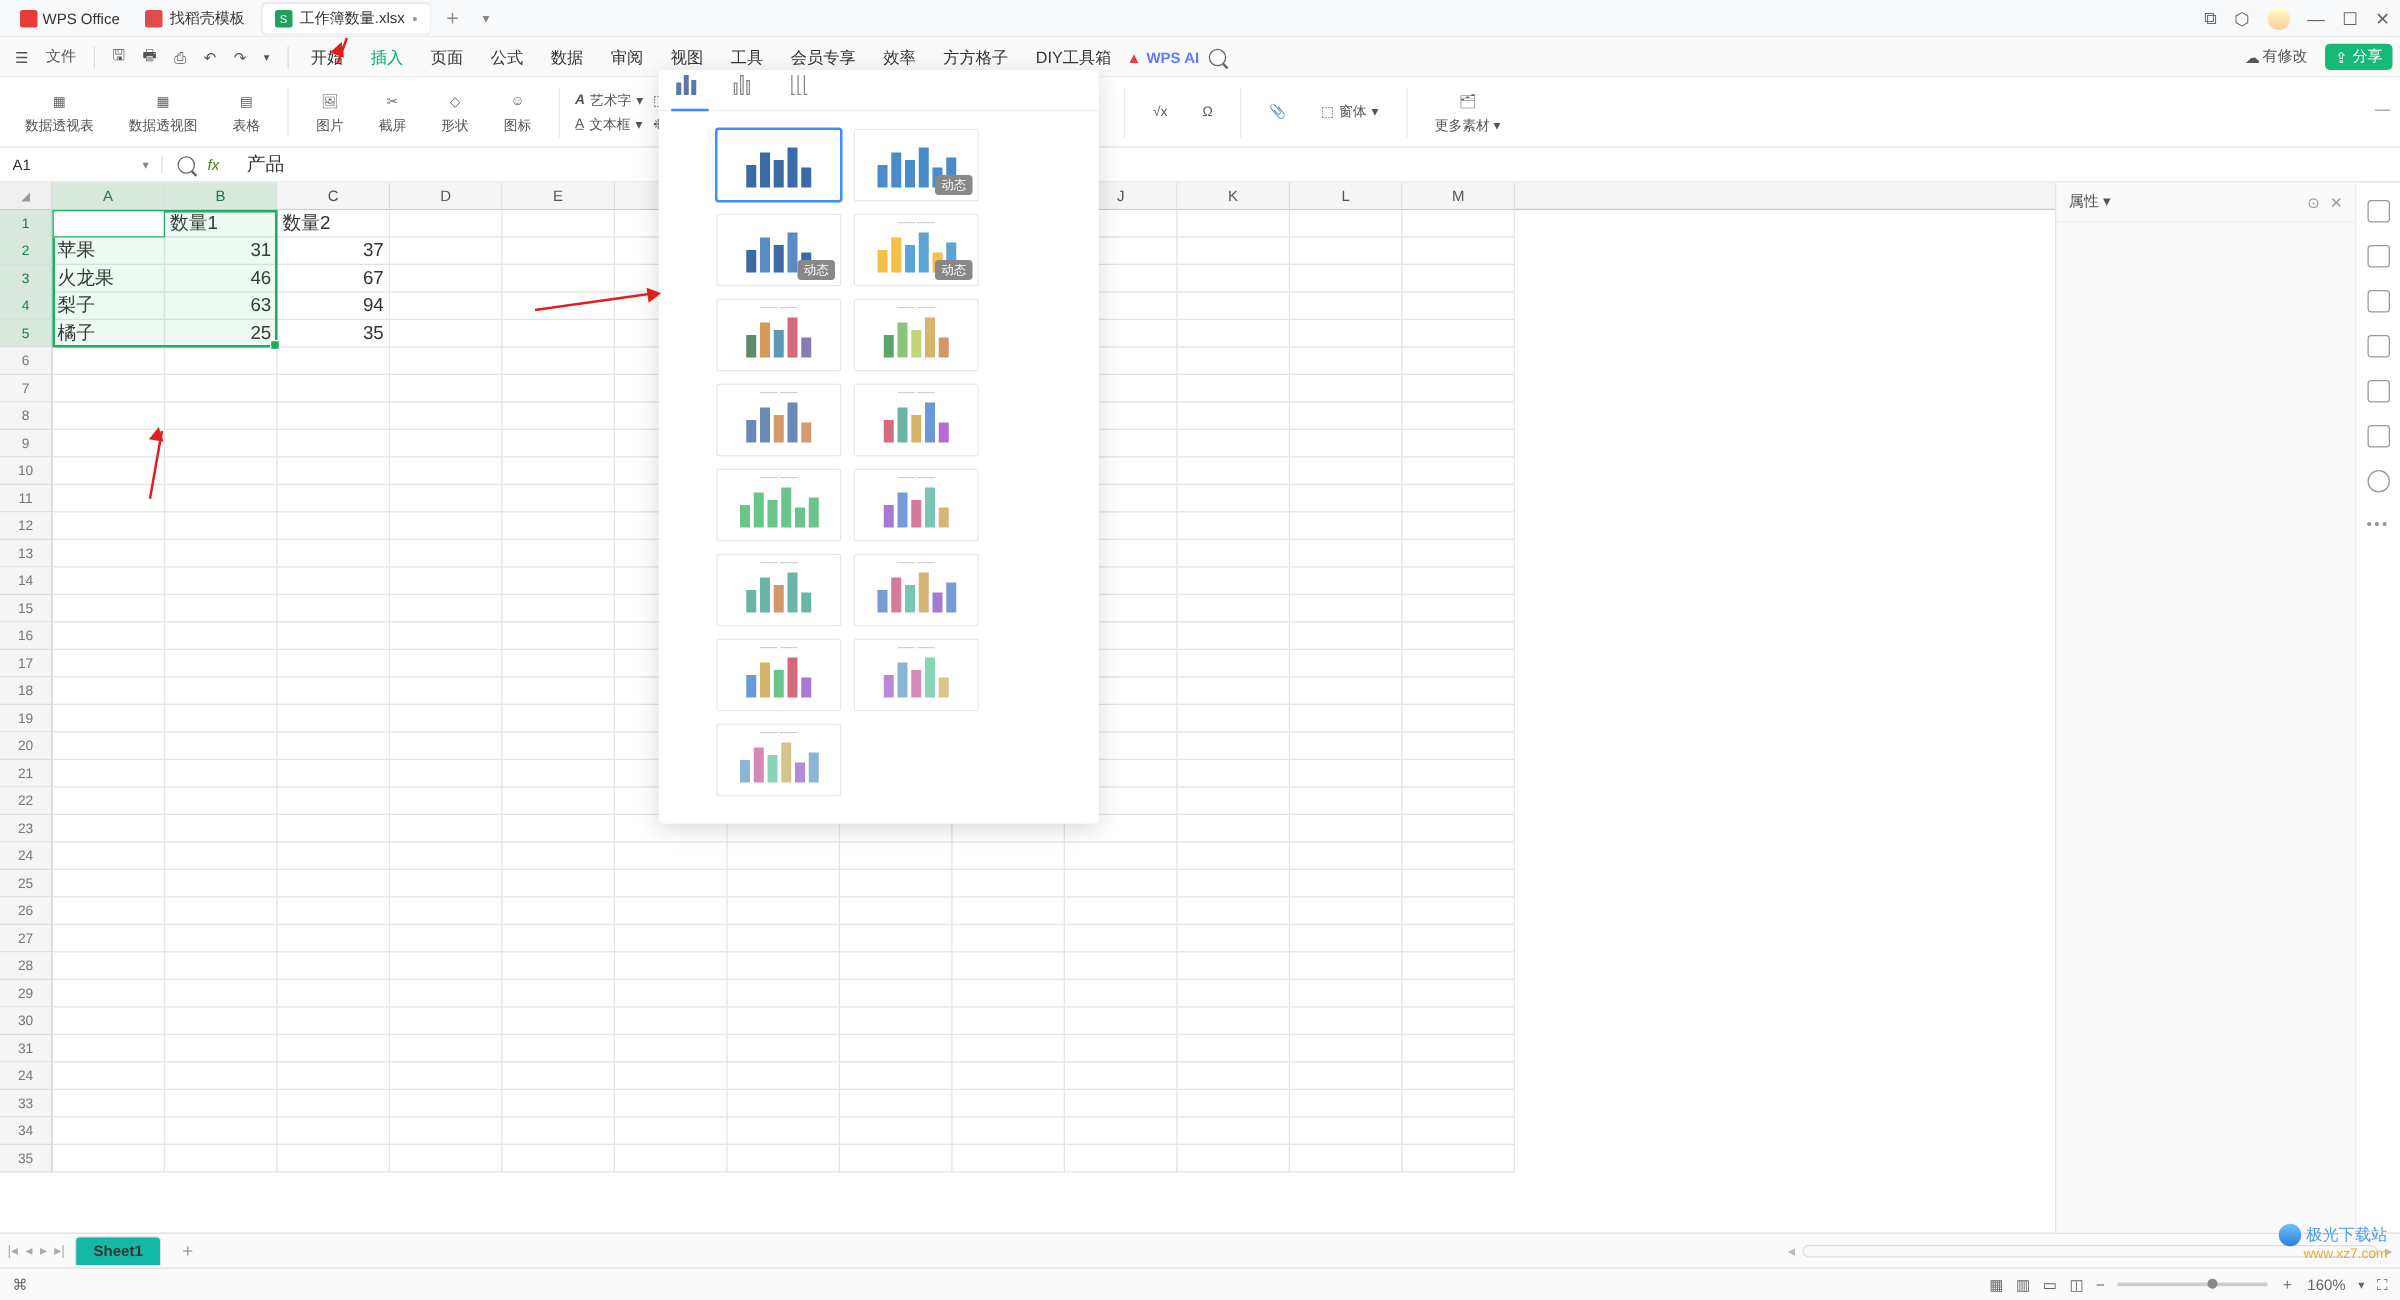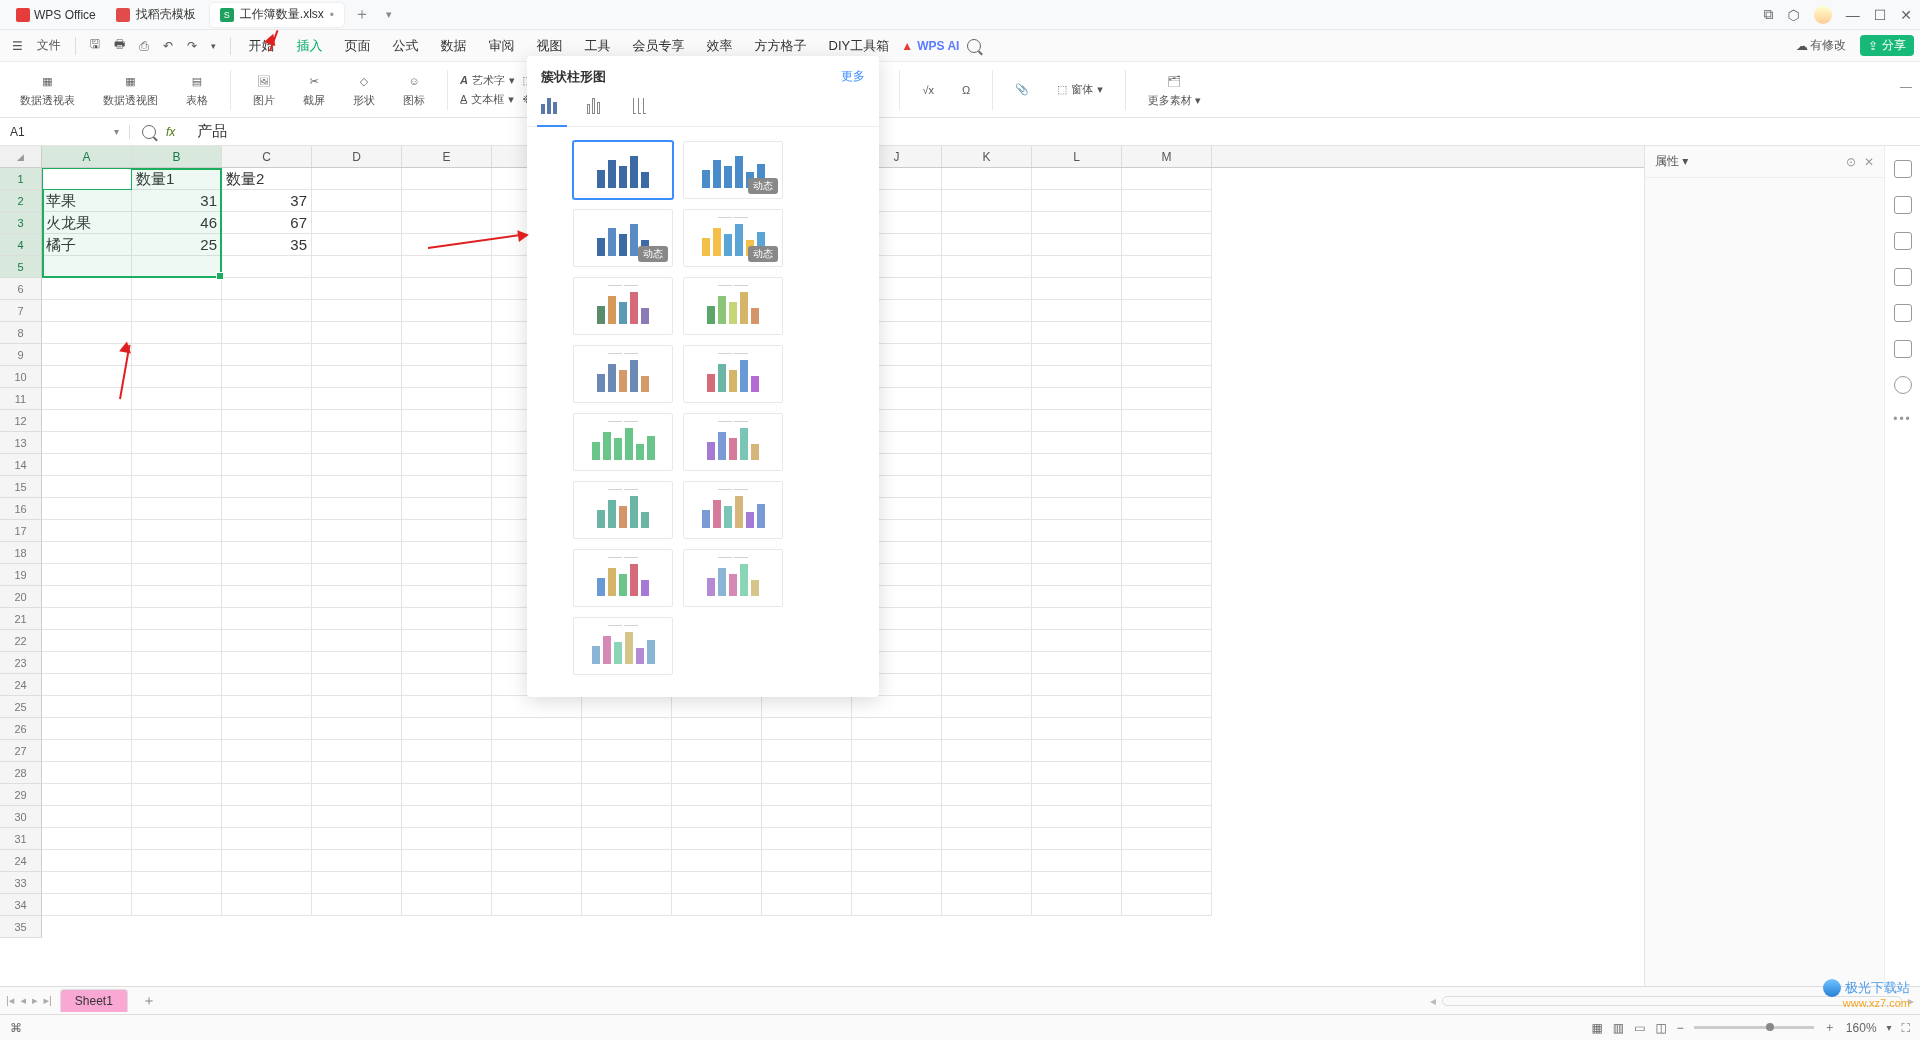--- a/index.html
+++ b/index.html
@@ -90,21 +90,21 @@
 .prop-hdr { height: 32px; display: flex; align-items: center; justify-content: space-between; padding: 0 10px; border-bottom: 1px solid #eee; color: #555; font-size:12px; }
 .prop-hdr .icns { display:flex; gap:8px; color:#999; }
 
 
 .iconrail { width: 36px; border-left: 1px solid #eee; display: flex; flex-direction: column; align-items: center; gap: 18px; padding-top: 14px; color: #888; }
 .iconrail .ri { width:18px; height:18px; border:1.2px solid #999; border-radius:3px; }
 
 
 .sheettabs { height: 28px; display: flex; align-items: center; border-top: 1px solid #ddd; background: #fafafa; padding: 0 6px; gap: 8px; }
 .sheettabs .nav { color:#aaa; font-size:11px; display:flex; gap:6px; }
-.sheettabs .st { padding: 4px 14px; background: #f9a8d4; border: 1px solid #ddd; border-bottom: none; border-radius: 4px 4px 0 0; font-size:12px; }
+.sheettabs .st { padding: 4px 14px; background: #14b8a6; border: 1px solid #ddd; border-bottom: none; border-radius: 4px 4px 0 0; font-size:12px;font-weight:bold; }
 .sheettabs .add { color:#888; font-size:14px; padding:0 6px; }
 
 
 .statusbar { height: 26px; display: flex; align-items: center; border-top: 1px solid #ddd; background: #fafafa; padding: 0 10px; gap: 12px; font-size: 12px; color:#666; }
 .statusbar .right { margin-left: auto; display:flex; align-items:center; gap:10px; }
 .zoomslider { width: 120px; height:3px; background:#ccc; position:relative; }
 .zoomslider::after { content:""; position:absolute; left:60%; top:-3px; width:8px; height:8px; background:#888; border-radius:50%; }
 
 
 .arrow { position: absolute; pointer-events: none; z-index: 200; }
@@ -249,24 +249,20 @@
   <div class="r-group sm">⬚ <span>窗体</span> ▾</div>
   <div class="r-sep"></div>
   <div class="r-group">
       <div class="icn">🗂</div>
       <span><span>更多素材</span> ▾</span>
     </div>
   <span class="minibar">―</span>
 </div>
 
 <div class="chart-panel">
-  <div class="hdr">
-    <span>簇状柱形图</span>
-    <span class="more">更多</span>
-  </div>
   <div class="chart-tabs">
     <div class="ct active">
         <div class="b" style="height:10px"></div>
         <div class="b" style="height:16px"></div>
         <div class="b" style="height:12px"></div>
       </div>
     <div class="ct">
         <div class="b" style="height:10px"></div>
         <div class="b" style="height:16px"></div>
         <div class="b" style="height:12px"></div>
@@ -514,20 +510,35 @@
             <div class="cell"></div>
             <div class="cell"></div>
             <div class="cell"></div>
             <div class="cell"></div>
             <div class="cell"></div>
             <div class="cell"></div>
             <div class="cell"></div>
             <div class="cell"></div>
           </div>
           <div class="row">
+            <div class="cell">梨子</div>
+            <div class="cell r">63</div>
+            <div class="cell r">94</div>
+            <div class="cell"></div>
+            <div class="cell"></div>
+            <div class="cell"></div>
+            <div class="cell"></div>
+            <div class="cell"></div>
+            <div class="cell"></div>
+            <div class="cell"></div>
+            <div class="cell"></div>
+            <div class="cell"></div>
+            <div class="cell"></div>
+          </div>
+          <div class="row">
             <div class="cell">橘子</div>
             <div class="cell r">25</div>
             <div class="cell r">35</div>
             <div class="cell"></div>
             <div class="cell"></div>
             <div class="cell"></div>
             <div class="cell"></div>
             <div class="cell"></div>
             <div class="cell"></div>
             <div class="cell"></div>

